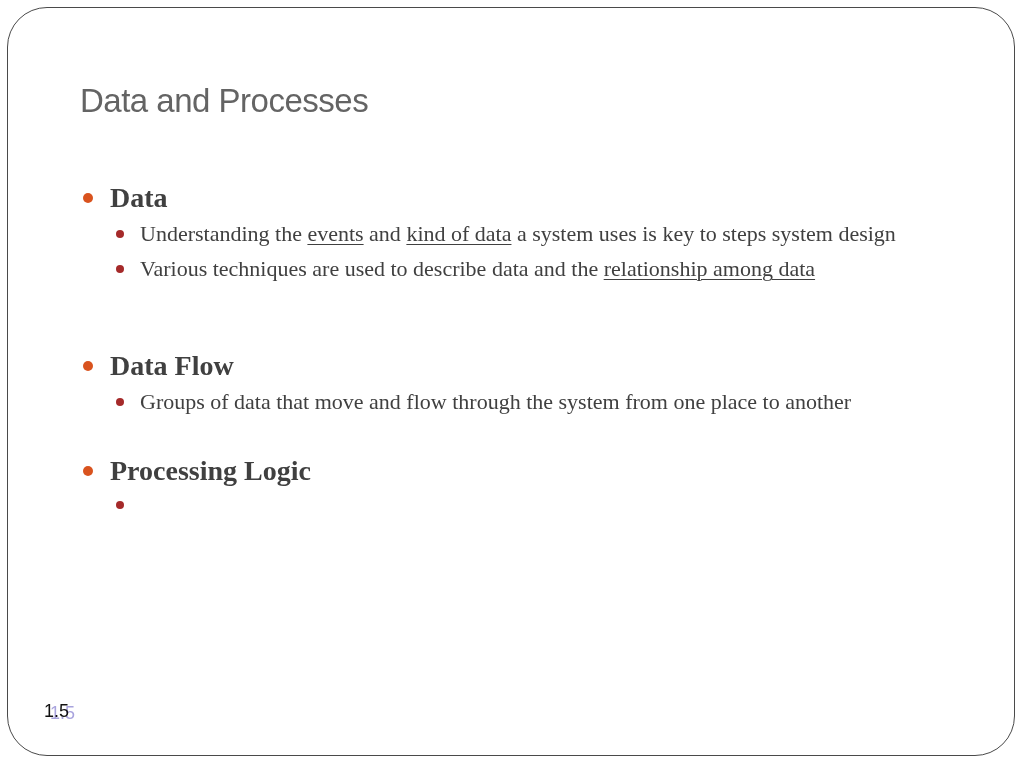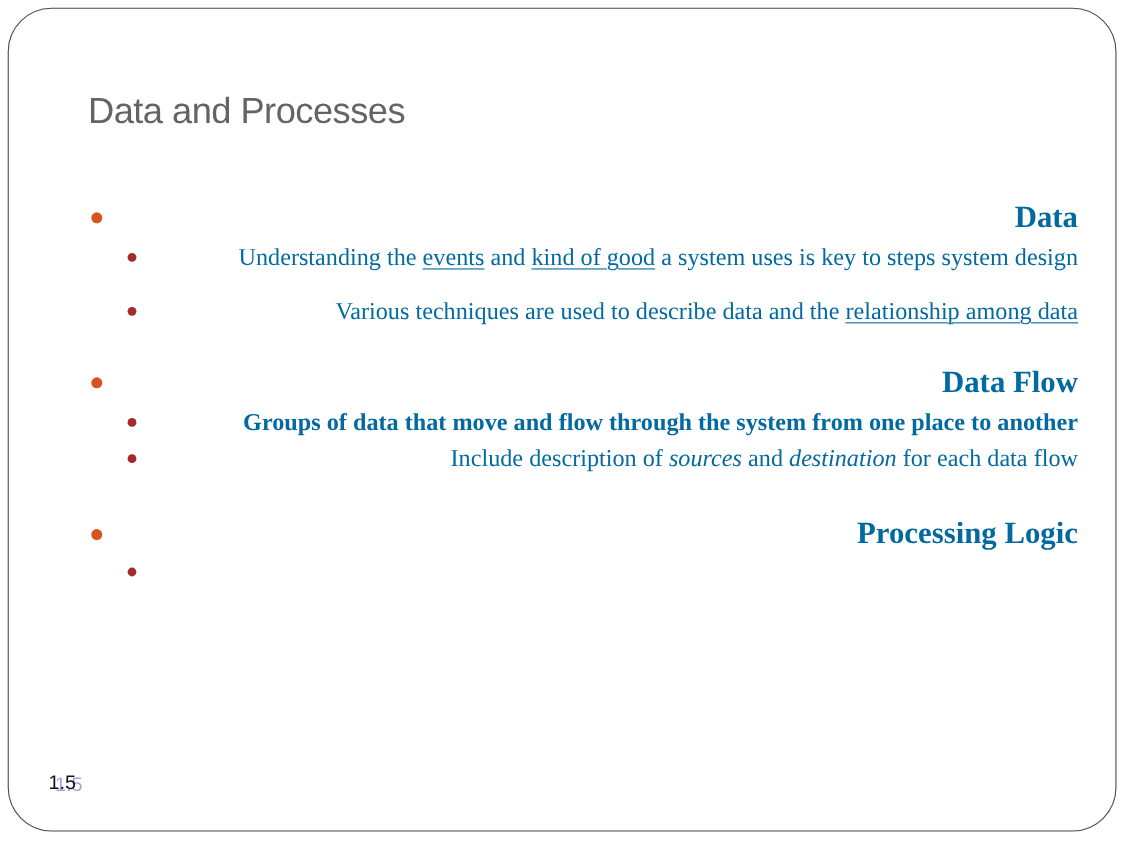--- a/index.html
+++ b/index.html
@@ -36,22 +36,21 @@
       letter-spacing: -0.5px;
       margin: 0;
       font-weight: normal;
     }
     .content {
       position: absolute;
       left: 80px;
       top: 180px;
       width: 900px;
       font-family: "Liberation Serif", serif;
-      color: #0369a1;
-      text-align: right;
+      color: #404040;
     }
     .section {
       position: relative;
     }
     .l1 {
       position: relative;
       padding-left: 30px;
       font-size: 28px;
       font-weight: bold;
       line-height: 36px;
@@ -111,40 +110,36 @@
 
   <div class="content">
 
     <div class="section" style="top:0px;">
       <div class="l1">
         <span class="bullet"></span>
         <span>Data</span>
       </div>
       <div class="l2" style="margin-top:4px;">
         <span class="bullet"></span>
-        <span><span>Understanding the </span><span class="u">events</span><span> and </span><span class="u">kind of good</span><span> a system uses is key to steps system design</span></span>
+        <span><span>Understanding the </span><span class="u">events</span><span> and </span><span class="u">kind of data</span><span> a system uses is key to steps system design</span></span>
       </div>
-      <div class="l2" style="margin-top:22px;">
+      <div class="l2" style="margin-top:8px;">
         <span class="bullet"></span>
         <span><span>Various techniques are used to describe data and the </span><span class="u">relationship among data</span></span>
       </div>
     </div>
 
-    <div class="section" style="margin-top:34px;">
+    <div class="section" style="margin-top:66px;">
       <div class="l1">
         <span class="bullet"></span>
         <span>Data Flow</span>
       </div>
-      <div class="l2" style="margin-top:4px;font-weight:bold;">
+      <div class="l2" style="margin-top:4px;">
         <span class="bullet"></span>
         <span><span>Groups of data that move and flow through the system from one place to another</span></span>
-      </div>
-      <div class="l2" style="margin-top:6px;">
-        <span class="bullet"></span>
-        <span><span>Include description of </span><span class="i">sources</span><span> and </span><span class="i">destination</span><span> for each data flow</span></span>
       </div>
     </div>
 
     <div class="section" style="margin-top:38px;">
       <div class="l1">
         <span class="bullet"></span>
         <span>Processing Logic</span>
       </div>
       <div class="l2" style="margin-top:2px;">
         <span class="bullet"></span>

